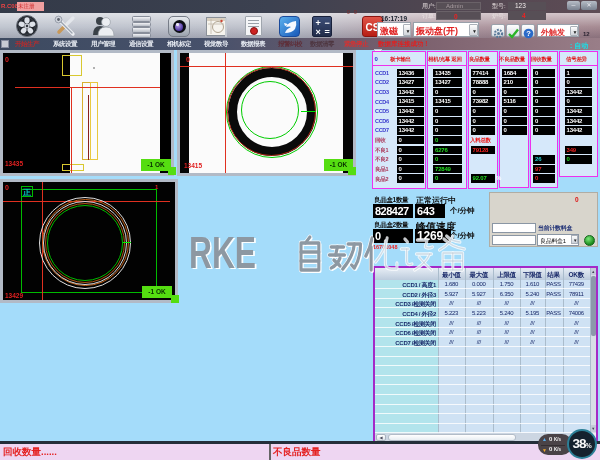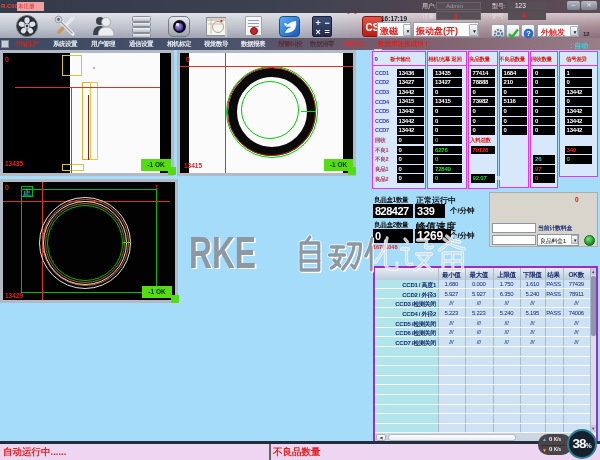--- a/index.html
+++ b/index.html
@@ -295,21 +295,21 @@
 <div class="bc" style="left:564.5px;top:87.7px;width:27.5px;height:8.6px;color:#fff">13442</div>
 <div class="bc" style="left:564.5px;top:97.4px;width:27.5px;height:8.6px;color:#fff">0</div>
 <div class="bc" style="left:564.5px;top:107.0px;width:27.5px;height:8.6px;color:#fff">13442</div>
 <div class="bc" style="left:564.5px;top:116.6px;width:27.5px;height:8.6px;color:#fff">13442</div>
 <div class="bc" style="left:564.5px;top:126.2px;width:27.5px;height:8.6px;color:#fff">13442</div>
 <div class="bc" style="left:564.5px;top:145.5px;width:27.5px;height:8.6px;color:#ee2222">349</div>
 <div class="bc" style="left:564.5px;top:155.1px;width:27.5px;height:8.6px;color:#22dd22">0</div>
 <div class="t" style="left:374px;top:195.5px;font-size:6.5px;color:#101010;font-weight:bold;letter-spacing:-0.3px">良品盒1数量</div>
 <div class="t" style="left:416px;top:194.5px;font-size:8px;color:#101010;font-weight:bold">正常运行中</div>
 <div class="a bc" style="left:373px;top:203.5px;width:40px;height:14.5px;font-size:11px;line-height:14px;letter-spacing:-0.5px">828427</div>
-<div class="a bc" style="left:415px;top:203.5px;width:30px;height:14.5px;font-size:11px;line-height:14px">339</div>
+<div class="a bc" style="left:415px;top:203.5px;width:30px;height:14.5px;font-size:11px;line-height:14px">643</div>
 <div class="t" style="left:450px;top:206px;font-size:7.5px;color:#101010;font-weight:bold">个/分钟</div>
 <div class="t" style="left:374px;top:220.5px;font-size:6.5px;color:#101010;font-weight:bold;letter-spacing:-0.3px">良品盒2数量</div>
 <div class="t" style="left:416px;top:219.5px;font-size:10px;color:#101010;font-weight:bold">峰值速度</div>
 <div class="a bc" style="left:373px;top:228.5px;width:40px;height:14.5px;font-size:11px;line-height:14px">0</div>
 <div class="a bc" style="left:415px;top:228.5px;width:36px;height:14.5px;font-size:12px;line-height:14px">1269</div>
 <div class="t" style="left:450px;top:231px;font-size:7.5px;color:#101010;font-weight:bold">个/分钟</div>
 <div class="t" style="left:373px;top:243.5px;font-size:5.5px;color:#ee2222;font-weight:bold">16781048</div>
 <div class="a" style="left:489px;top:192px;width:109px;height:55px;background:#d8d5cc;border:1px solid #b0ada4">
     <div class="t" style="left:85px;top:3px;font-size:6.5px;color:#dd1111;font-weight:bold">0</div>
     <div class="a" style="left:2px;top:30px;width:44px;height:10px;background:#fff;border:1px solid #8a96a4"></div>
@@ -407,21 +407,21 @@
       <div class="a" style="left:0;top:157px;width:5.5px;height:7px;background:#c4ccd8;font-size:4px;color:#445;text-align:center;line-height:7px">▼</div>
       <div class="a" style="left:0;top:165px;width:5.5px;height:8px;background:#eef1f5"></div>
     </div>
 <div class="a" style="left:0;top:165px;width:215.5px;height:8px;background:#ccd6e2">
       <div class="a" style="left:1px;top:0.5px;width:10px;height:7px;background:linear-gradient(180deg,#fff,#dde3ea);border:1px solid #aab4c0;border-radius:2px;font-size:4px;color:#445;text-align:center;line-height:6px">◀</div>
       <div class="a" style="left:13px;top:0.5px;width:128px;height:7px;background:linear-gradient(180deg,#ffffff,#e8edf2);border:1px solid #b2bcc8;border-radius:3px"></div>
     </div>
 </div>
 <div class="a" style="left:0;top:441px;width:600px;height:2.5px;background:#242e3a"></div>
 <div class="a" style="left:0;top:443.5px;width:600px;height:16.5px;background:#eed6f2"></div>
-<div class="t" style="left:3px;top:446px;font-size:9.5px;font-weight:bold;color:#e42222">自动运行中......</div>
+<div class="t" style="left:3px;top:446px;font-size:9.5px;font-weight:bold;color:#e42222">回收数量......</div>
 <div class="a" style="left:269px;top:443.5px;width:1.5px;height:16.5px;background:#666"></div>
 <div class="t" style="left:273px;top:446px;font-size:9.5px;font-weight:bold;color:#e42222">不良品数量</div>
 <div class="a" style="left:538px;top:434px;width:34px;height:21px;background:#4a4347;border-radius:10px">
     <div class="t" style="left:4px;top:2px;font-size:5px;color:#5ab0f0">▲</div>
     <div class="t" style="left:11px;top:1.5px;font-size:6px;color:#f4f4f4;font-weight:bold">0 <span style="font-size:4.5px">K/s</span></div>
     <div class="a" style="left:3px;top:10.5px;width:24px;height:1px;background:#332e31"></div>
     <div class="t" style="left:4px;top:12.5px;font-size:5px;color:#f0a828">▼</div>
     <div class="t" style="left:11px;top:12px;font-size:6px;color:#f4f4f4;font-weight:bold">0 <span style="font-size:4.5px">K/s</span></div>
   </div>
 <div class="circ" style="left:567px;top:428.5px;width:30px;height:30px;background:#15222e;border:2.5px solid #2b7f96">

